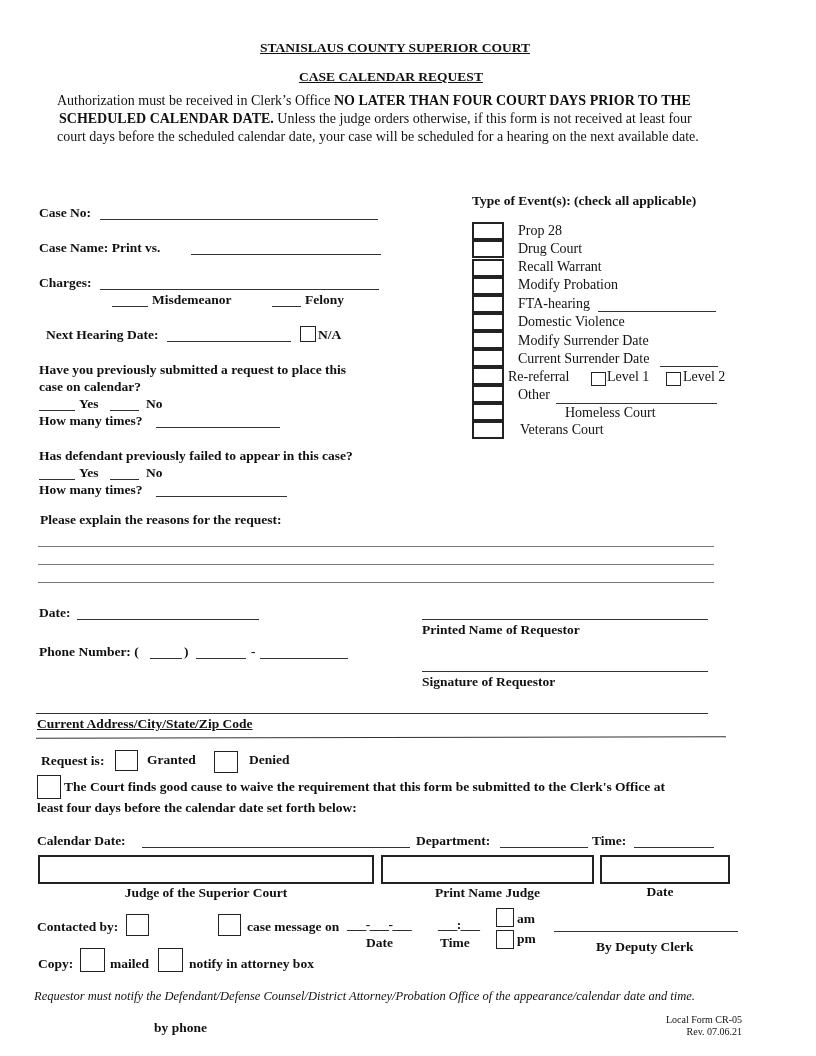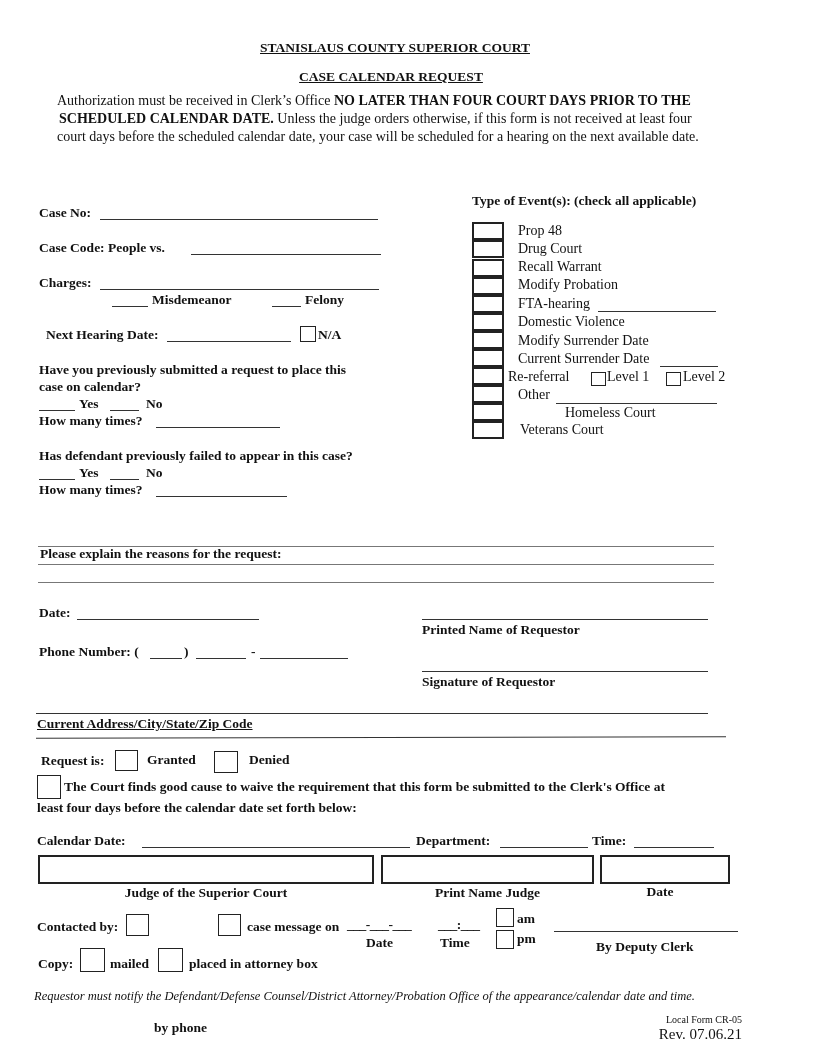--- a/index.html
+++ b/index.html
@@ -32,21 +32,21 @@
   <span>Authorization must be received in Clerk’s Office </span><span class="b">NO LATER THAN FOUR COURT DAYS PRIOR TO THE</span>
 </div>
 <div class="abs fs14" style="left:59px;top:111px;">
   <span class="b">SCHEDULED CALENDAR DATE.</span><span>  Unless the judge orders otherwise, if this form is not received at least four</span>
 </div>
 <div class="abs fs14" style="left:57px;top:129px;">court days before the scheduled calendar date, your case will be scheduled for a hearing on the next available date.</div>
 
 <div class="abs b fs13" style="left:39px;top:205px;">Case No:</div>
 <div class="line" style="left:100px;top:219px;width:278px;"></div>
 
-<div class="abs b fs13" style="left:39px;top:240px;">Case Code:  People vs.</div>
+<div class="abs b fs13" style="left:39px;top:240px;">Case Name:  Print vs.</div>
 <div class="line" style="left:191px;top:254px;width:190px;"></div>
 
 <div class="abs b fs13" style="left:39px;top:275px;">Charges:</div>
 <div class="line" style="left:100px;top:289px;width:279px;"></div>
 
 <div class="line" style="left:112px;top:306px;width:36px;"></div>
 <div class="abs b fs13" style="left:152px;top:292px;">Misdemeanor</div>
 <div class="line" style="left:272px;top:306px;width:29px;"></div>
 <div class="abs b fs13" style="left:305px;top:292px;">Felony</div>
 
@@ -65,41 +65,41 @@
 <div class="line" style="left:156px;top:427px;width:124px;"></div>
 
 <div class="abs b fs13" style="left:39px;top:448px;">Has defendant previously failed to appear in this case?</div>
 <div class="line" style="left:39px;top:479px;width:36px;"></div>
 <div class="abs b fs13" style="left:79px;top:465px;">Yes</div>
 <div class="line" style="left:110px;top:479px;width:29px;"></div>
 <div class="abs b fs13" style="left:146px;top:465px;">No</div>
 <div class="abs b fs13" style="left:39px;top:482px;">How many times?</div>
 <div class="line" style="left:156px;top:496px;width:131px;"></div>
 
-<div class="abs b fs13" style="left:40px;top:512px;margin-top:34px;">Please explain the reasons for the request:</div>
+<div class="abs b fs13" style="left:40px;top:512px;">Please explain the reasons for the request:</div>
 <div class="line gray" style="left:38px;top:546px;width:676px;"></div>
 <div class="line gray" style="left:38px;top:564px;width:676px;"></div>
 <div class="line gray" style="left:38px;top:582px;width:676px;"></div>
 
 <div class="abs b fs13" style="left:472px;top:193px;">Type of Event(s):  (check all applicable)</div>
 
 <div class="evbox" style="top:222px;"></div>
 <div class="evbox" style="top:240px;"></div>
 <div class="evbox" style="top:259px;"></div>
 <div class="evbox" style="top:277px;"></div>
 <div class="evbox" style="top:295px;"></div>
 <div class="evbox" style="top:313px;"></div>
 <div class="evbox" style="top:331px;"></div>
 <div class="evbox" style="top:349px;"></div>
 <div class="evbox" style="top:367px;"></div>
 <div class="evbox" style="top:385px;"></div>
 <div class="evbox" style="top:403px;"></div>
 <div class="evbox" style="top:421px;"></div>
 
-<div class="abs fs14" style="left:518px;top:223px;">Prop 48</div>
+<div class="abs fs14" style="left:518px;top:223px;">Prop 28</div>
 <div class="abs fs14" style="left:518px;top:241px;">Drug Court</div>
 <div class="abs fs14" style="left:518px;top:259px;font-family:Liberation Serif, serif;">Recall Warrant</div>
 <div class="abs fs14" style="left:518px;top:277px;">Modify Probation</div>
 <div class="abs fs14" style="left:518px;top:296px;">FTA-hearing</div>
 <div class="line" style="left:598px;top:311px;width:118px;"></div>
 <div class="abs fs14" style="left:518px;top:314px;">Domestic Violence</div>
 <div class="abs fs14" style="left:518px;top:333px;">Modify Surrender Date</div>
 <div class="abs fs14" style="left:518px;top:351px;">Current Surrender Date</div>
 <div class="line" style="left:660px;top:366px;width:58px;"></div>
 <div class="abs fs14" style="left:508px;top:369px;">Re-referral</div>
@@ -169,17 +169,17 @@
 <div class="abs b fs13" style="left:517px;top:911px;">am</div>
 <div class="box" style="left:496px;top:930px;width:18px;height:19px;"></div>
 <div class="abs b fs13" style="left:517px;top:931px;">pm</div>
 <div class="line" style="left:554px;top:931px;width:184px;"></div>
 <div class="abs b fs13" style="left:596px;top:939px;">By Deputy Clerk</div>
 
 <div class="abs b fs13" style="left:38px;top:956px;">Copy:</div>
 <div class="box" style="left:80px;top:948px;width:25px;height:24px;"></div>
 <div class="abs b fs13" style="left:110px;top:956px;">mailed</div>
 <div class="box" style="left:158px;top:948px;width:25px;height:24px;"></div>
-<div class="abs b fs13" style="left:189px;top:956px;">placed in attorney box</div>
+<div class="abs b fs13" style="left:189px;top:956px;">notify in attorney box</div>
 
 <div class="abs" style="left:34px;top:989px;font-size:12.5px;font-style:italic;">Requestor must notify the Defendant/Defense Counsel/District Attorney/Probation Office of the appearance/calendar date and time.</div>
 <div class="abs" style="right:74px;top:1014px;font-size:10px;text-align:right;">Local Form CR-05</div>
-<div class="abs" style="right:74px;top:1026px;font-size:15px;text-align:center;">Rev. 07.06.21</div>
+<div class="abs" style="right:74px;top:1026px;font-size:10px;text-align:center;">Rev. 07.06.21</div>
 
 </body></html>

